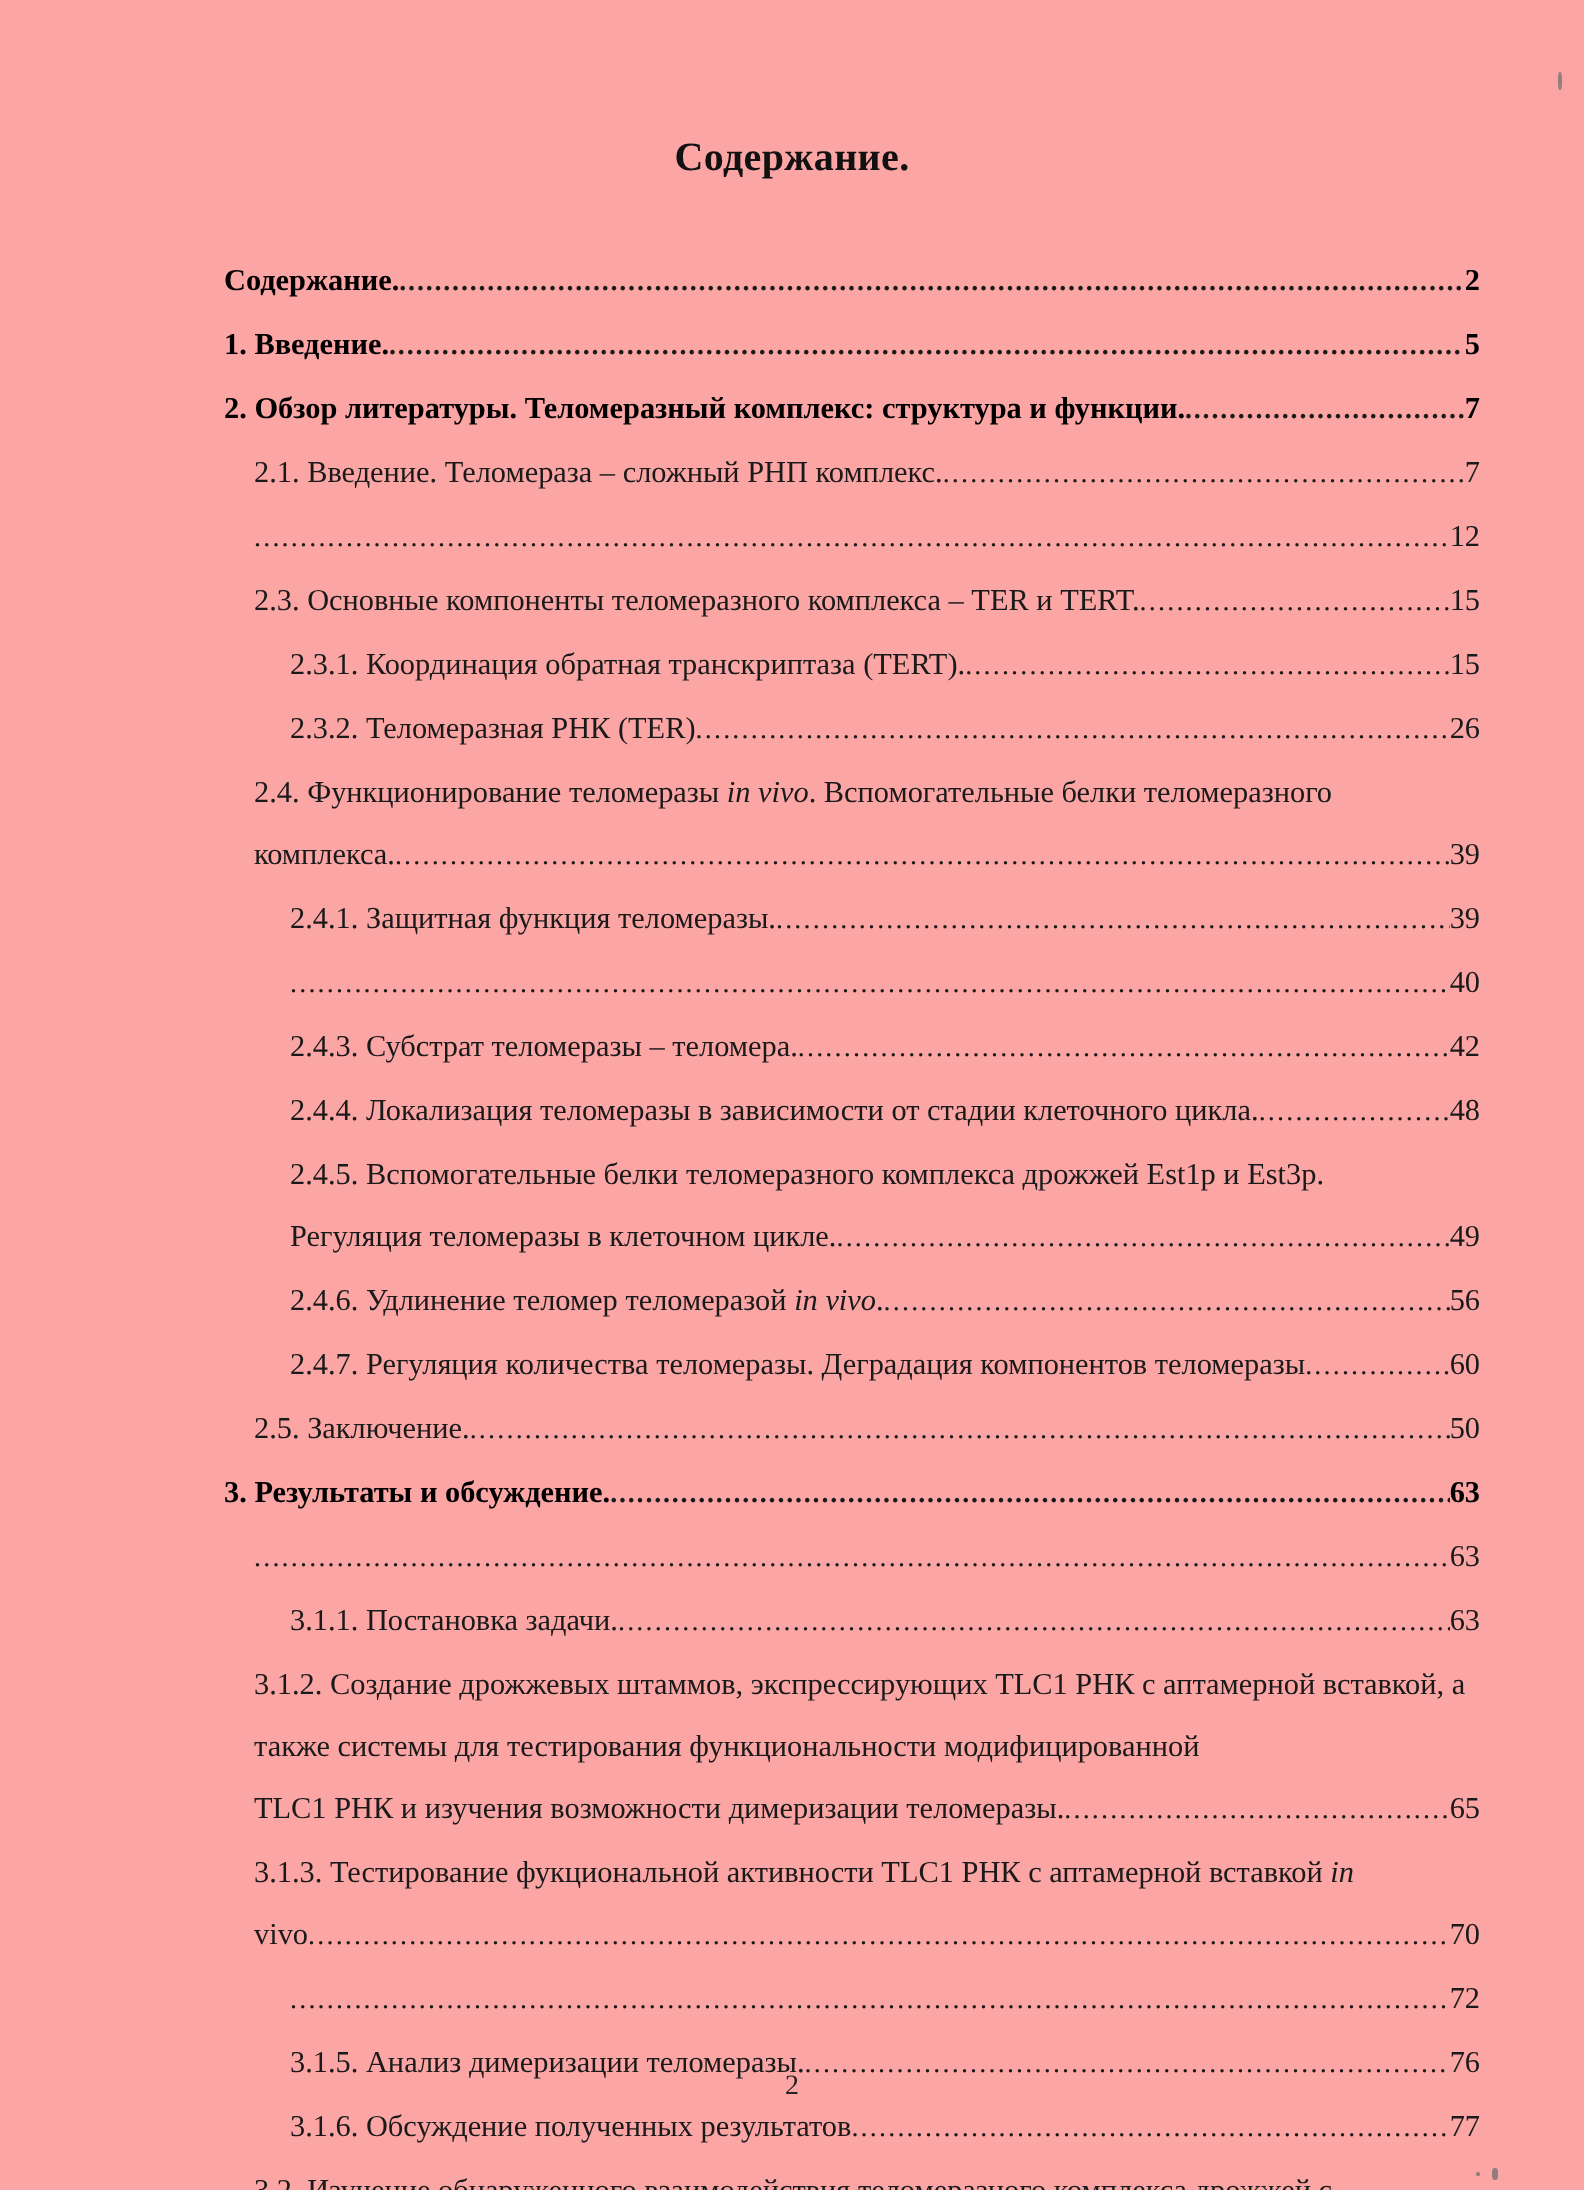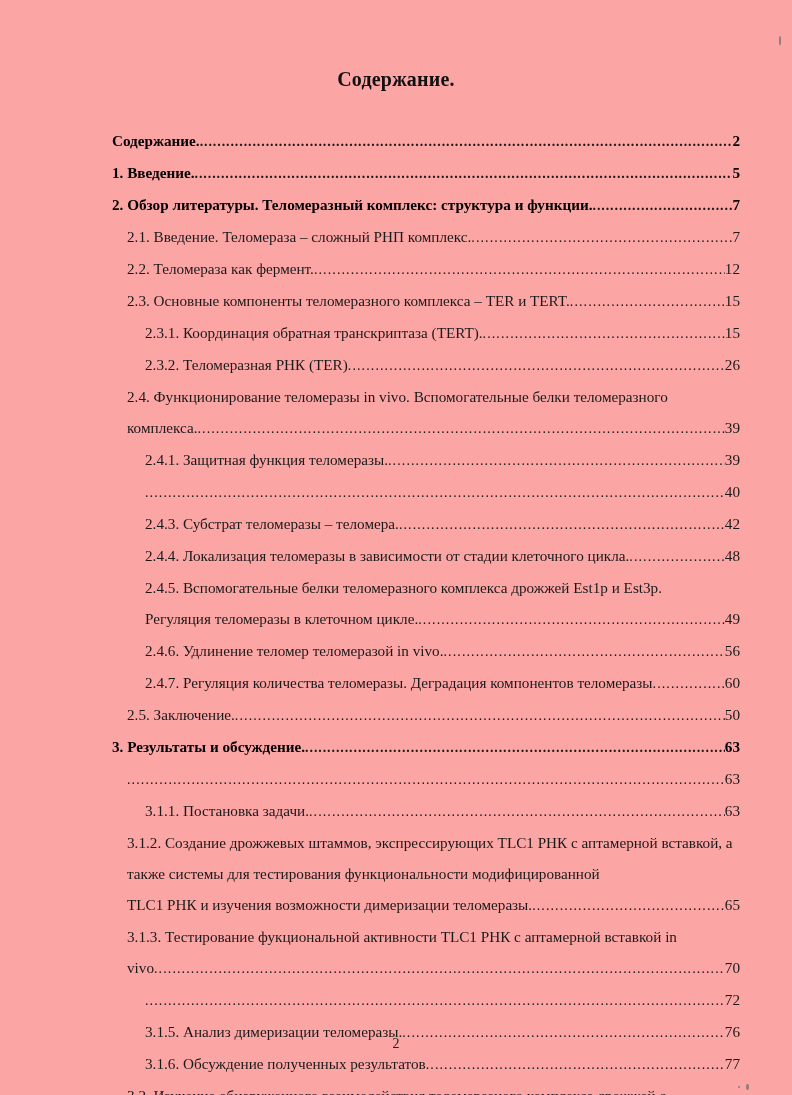--- a/index.html
+++ b/index.html
@@ -94,21 +94,21 @@
     flex: 0 0 auto;
     text-align: right;
     padding-left: 0px;
   }
 
   
   .textblock {
     display: block;
   }
 
-  .ital { }
+  .ital { font-style: italic; }
 
   .folio {
     position: absolute;
     top: 1036px;
     left: 0;
     width: 792px;
     text-align: center;
     font-size: 14px;
     color: #222;
   }
@@ -148,21 +148,20 @@
       </div>
       <div class="entry lvl1">
         <div class="row">
           <span class="label">2.1. Введение. Теломераза – сложный РНП комплекс.</span>
           <span class="leader">............................................................................................................................................................................................................................</span>
           <span class="pageno">7</span>
         </div>
       </div>
       <div class="entry lvl1">
         <div class="row">
-          <span class="label">2.2. Теломераза как фермент.</span>
           <span class="leader">............................................................................................................................................................................................................................</span>
           <span class="pageno">12</span>
         </div>
       </div>
       <div class="entry lvl1">
         <div class="row">
           <span class="label">2.3. Основные компоненты теломеразного комплекса – TER и TERT.</span>
           <span class="leader">............................................................................................................................................................................................................................</span>
           <span class="pageno">15</span>
         </div>

